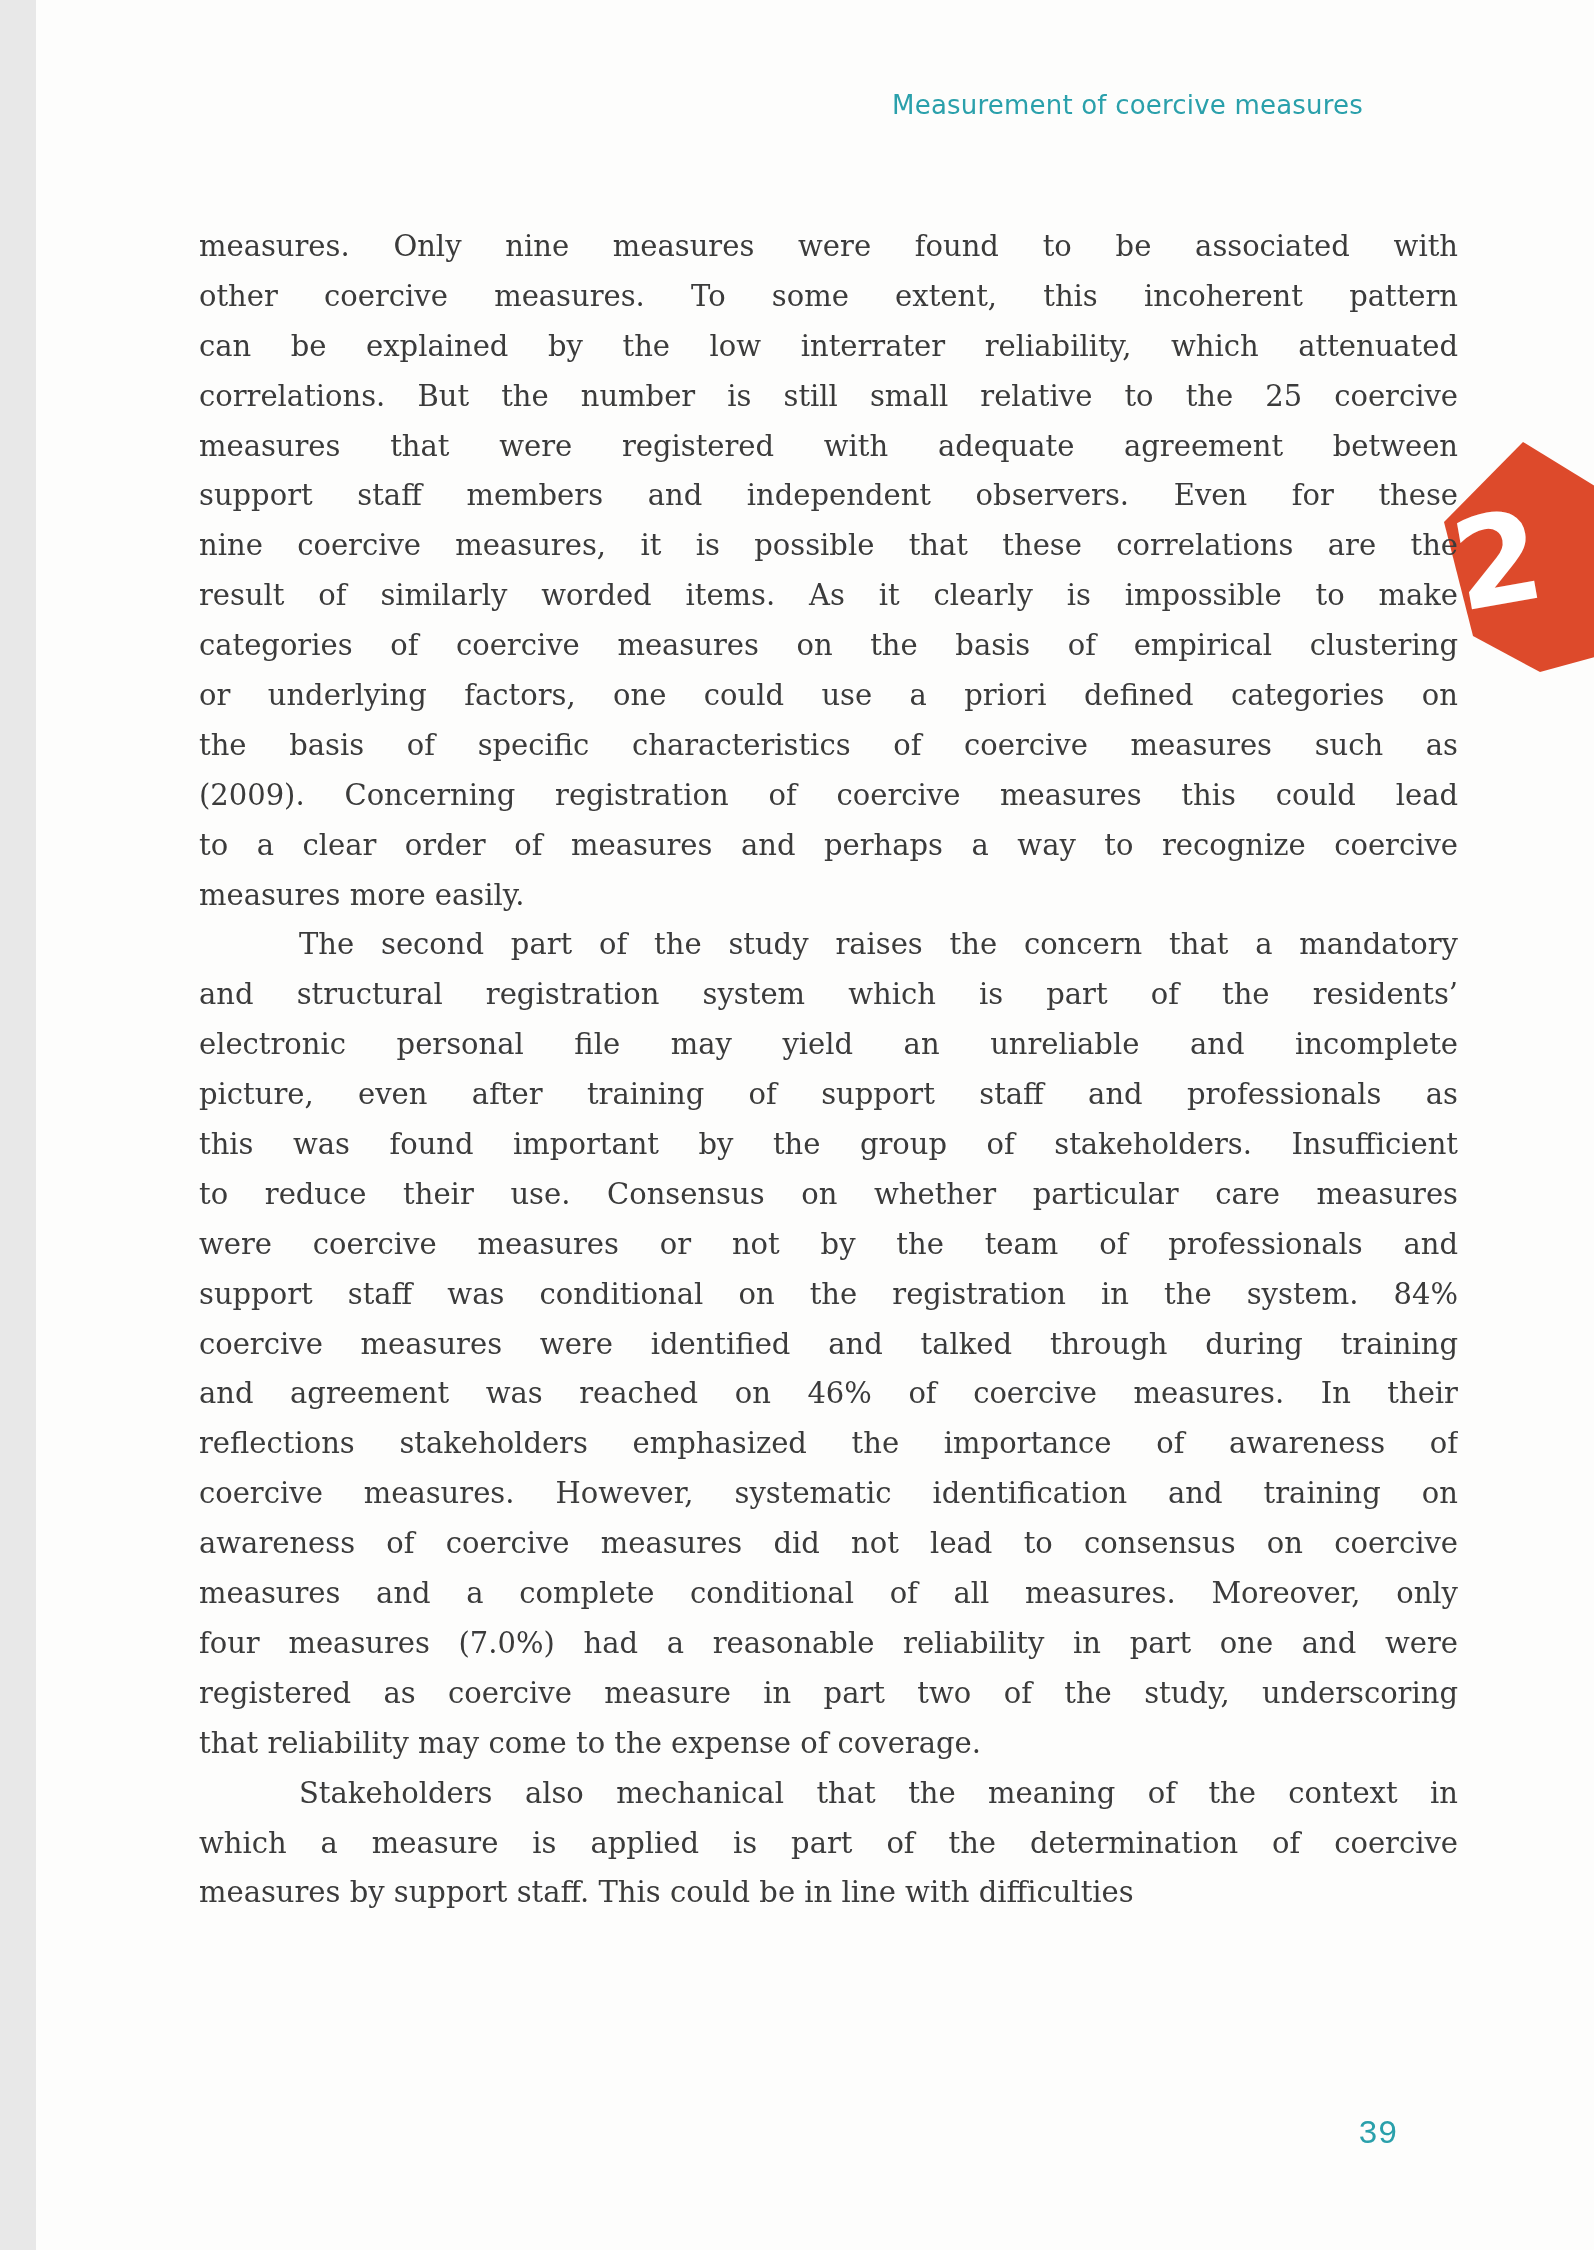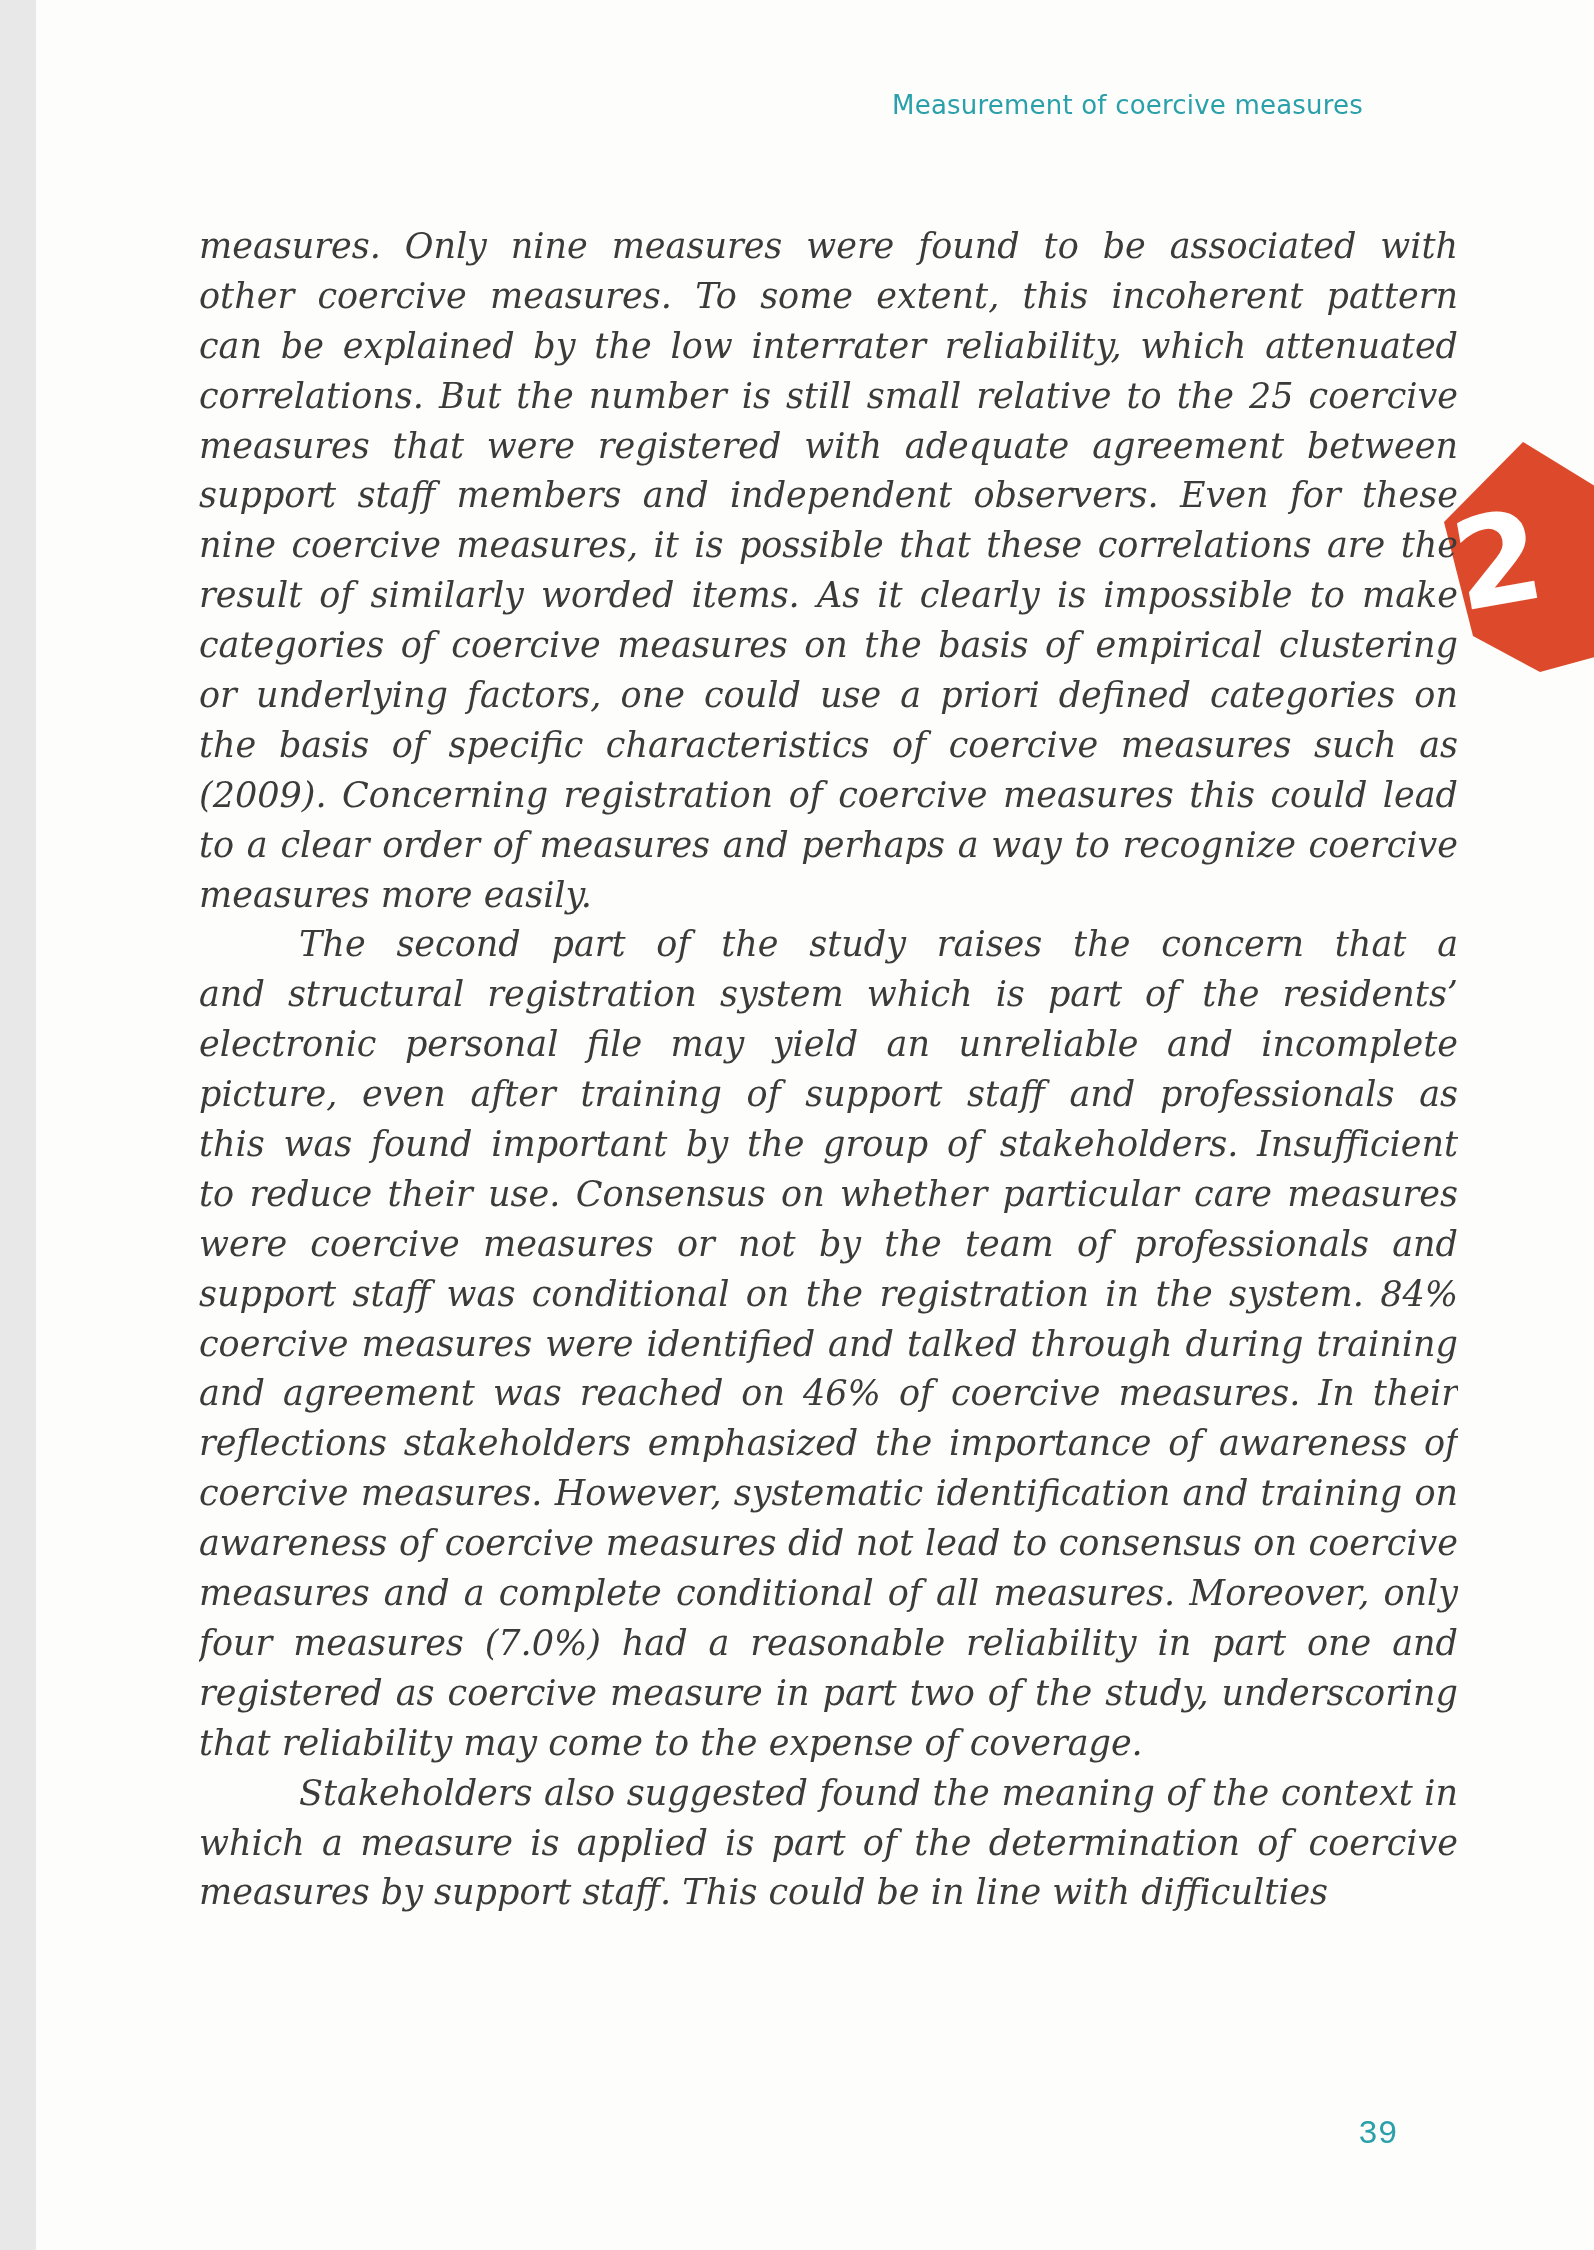--- a/index.html
+++ b/index.html
@@ -17,22 +17,21 @@
     font-family:"DejaVu Sans", sans-serif;
     font-size:26px;
     letter-spacing:.2px;
     color:var(--accent,#2aa0ab);
   }
   .body-text{
     position:absolute;
     left:163px;top:222px;
     width:1259px;
     color:var(--text,#3b3b3b);
-    font-size:35px;
-    font-style:italic;
+    font-size:29px;
   }
   .para{margin:0;}
   .line{
     height:49.9px;
     line-height:49.9px;
     text-align:justify;
     text-align-last:justify;
     overflow:hidden;
     white-space:normal;
   }
@@ -107,21 +106,21 @@
         <div class="line">and agreement was reached on 46% of coercive measures. In their</div>
         <div class="line">reflections stakeholders emphasized the importance of awareness of</div>
         <div class="line">coercive measures. However, systematic identification and training on</div>
         <div class="line">awareness of coercive measures did not lead to consensus on coercive</div>
         <div class="line">measures and a complete conditional of all measures. Moreover, only</div>
         <div class="line">four measures (7.0%) had a reasonable reliability in part one and were</div>
         <div class="line">registered as coercive measure in part two of the study, underscoring</div>
         <div class="line final">that reliability may come to the expense of coverage.</div>
       </div>
       <div class="para">
-        <div class="line indent">Stakeholders also suggested found the meaning of the context in</div>
+        <div class="line indent">Stakeholders also mechanical that the meaning of the context in</div>
         <div class="line">which a measure is applied is part of the determination of coercive</div>
         <div class="line final">measures by support staff. This could be in line with difficulties</div>
       </div>
     </div>
 
   <div class="page-number">39</div>
 
 </div>
 
 </body></html>

